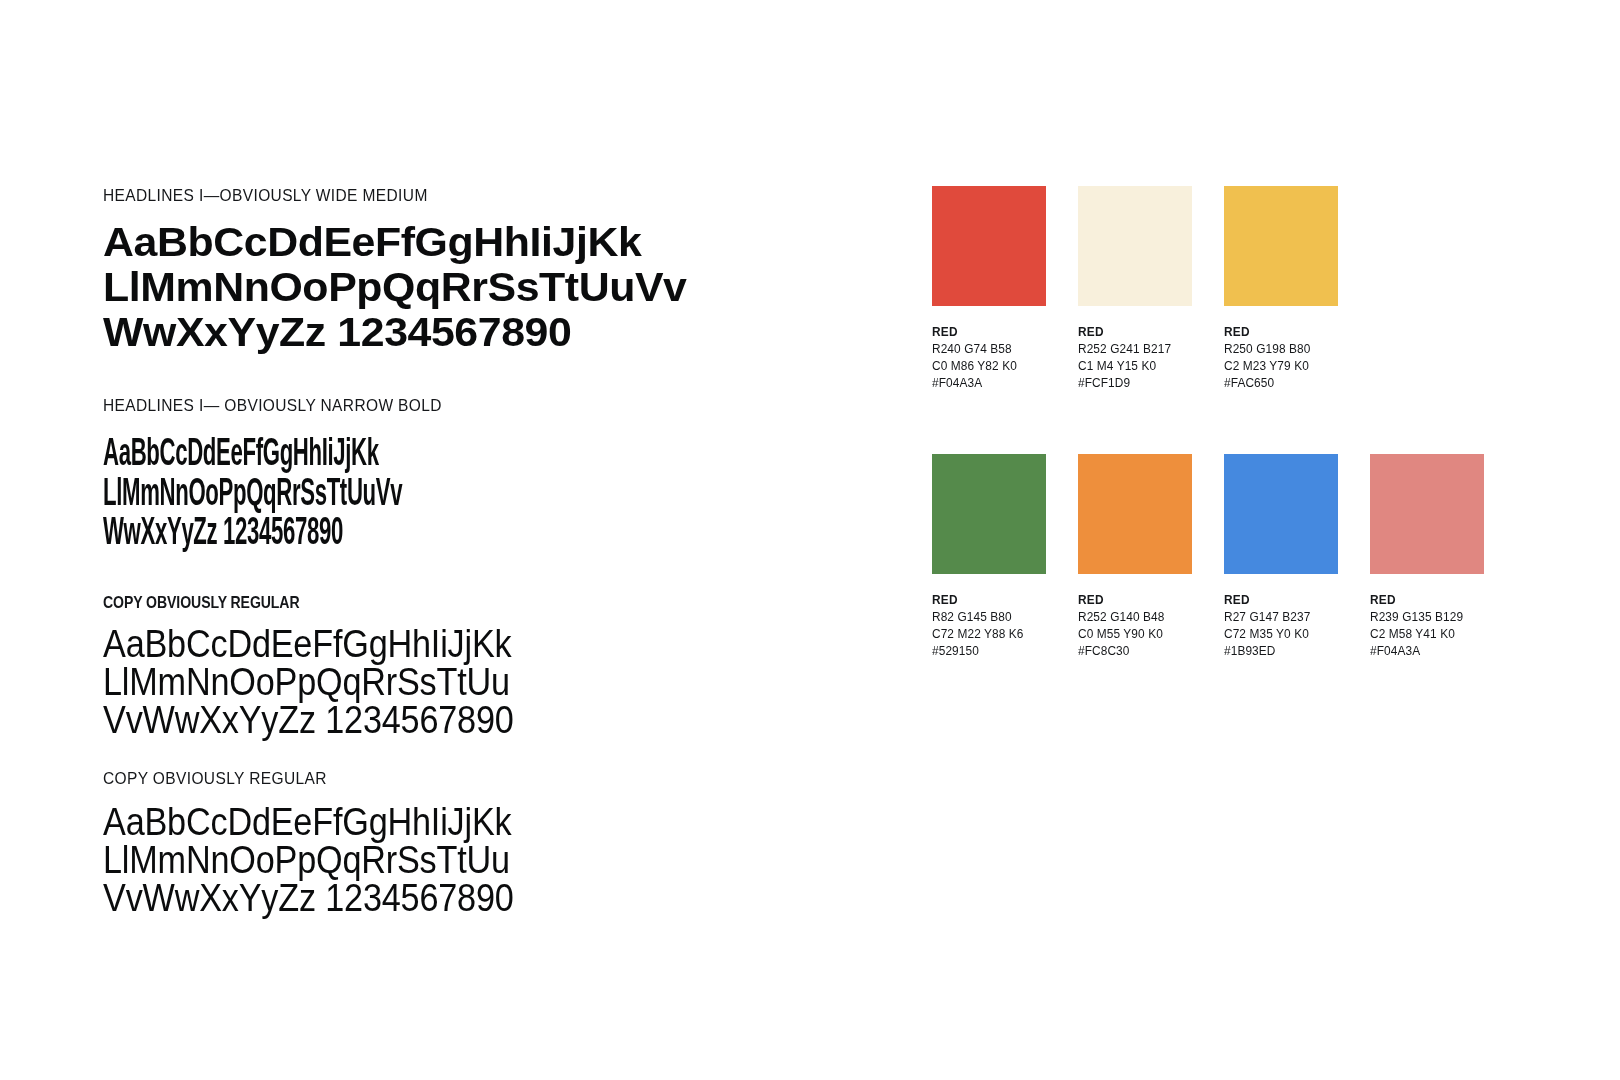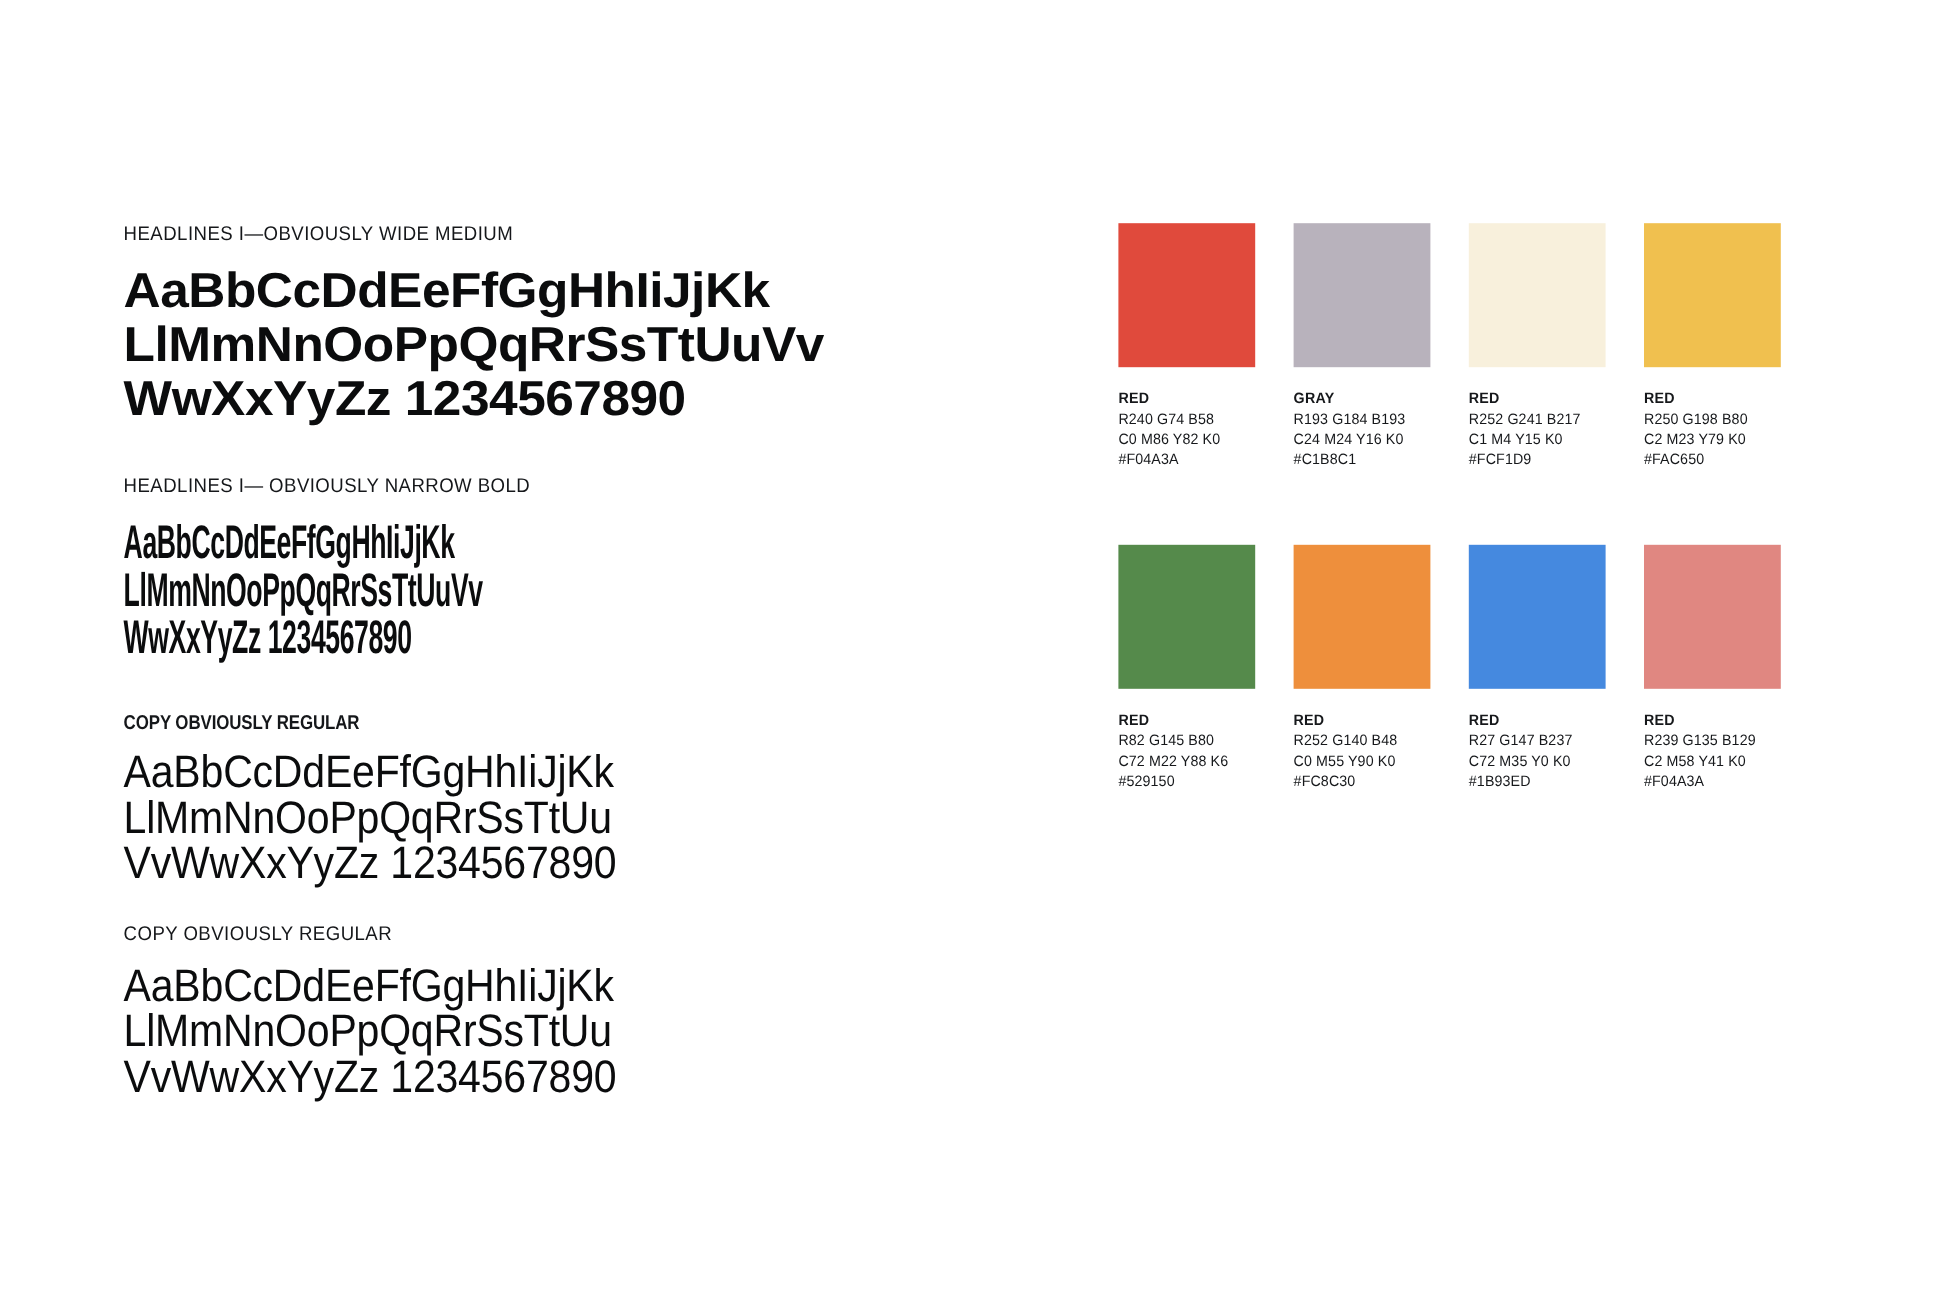--- a/index.html
+++ b/index.html
@@ -196,29 +196,20 @@
       <div class="swatch-cell">
         <span class="swatch-chip" style="background-color: rgb(224, 74, 60);"></span>
         <div class="swatch-caption">
           <span class="swatch-name">RED</span>
           <span class="swatch-rgb">R240 G74 B58</span>
           <span class="swatch-cmyk">C0 M86 Y82 K0</span>
           <span class="swatch-hex">#F04A3A</span>
         </div>
       </div>
 
-      <div class="swatch-cell">
-        <span class="swatch-chip" style="background-color: rgb(184, 178, 188);"></span>
-        <div class="swatch-caption">
-          <span class="swatch-name">GRAY</span>
-          <span class="swatch-rgb">R193 G184 B193</span>
-          <span class="swatch-cmyk">C24 M24 Y16 K0</span>
-          <span class="swatch-hex">#C1B8C1</span>
-        </div>
-      </div>
 
       <div class="swatch-cell">
         <span class="swatch-chip" style="background-color: rgb(248, 240, 220);"></span>
         <div class="swatch-caption">
           <span class="swatch-name">RED</span>
           <span class="swatch-rgb">R252 G241 B217</span>
           <span class="swatch-cmyk">C1 M4 Y15 K0</span>
           <span class="swatch-hex">#FCF1D9</span>
         </div>
       </div>

